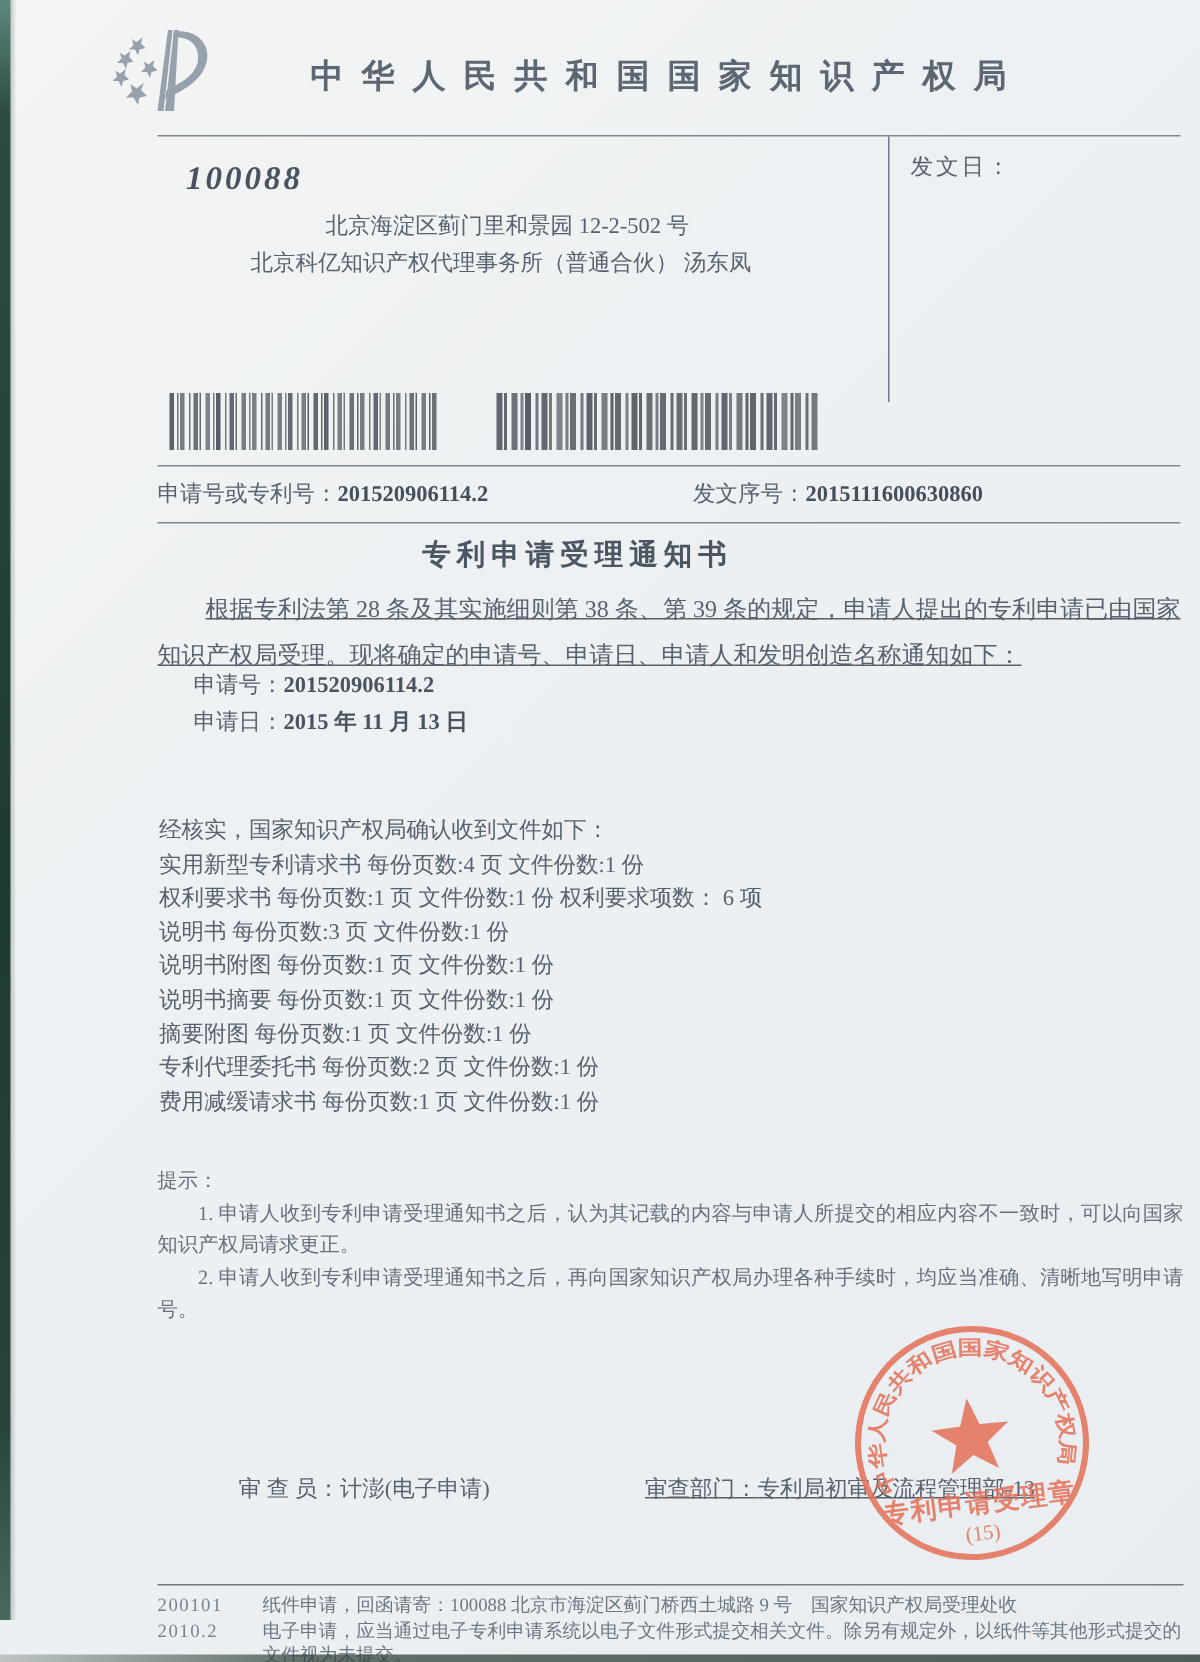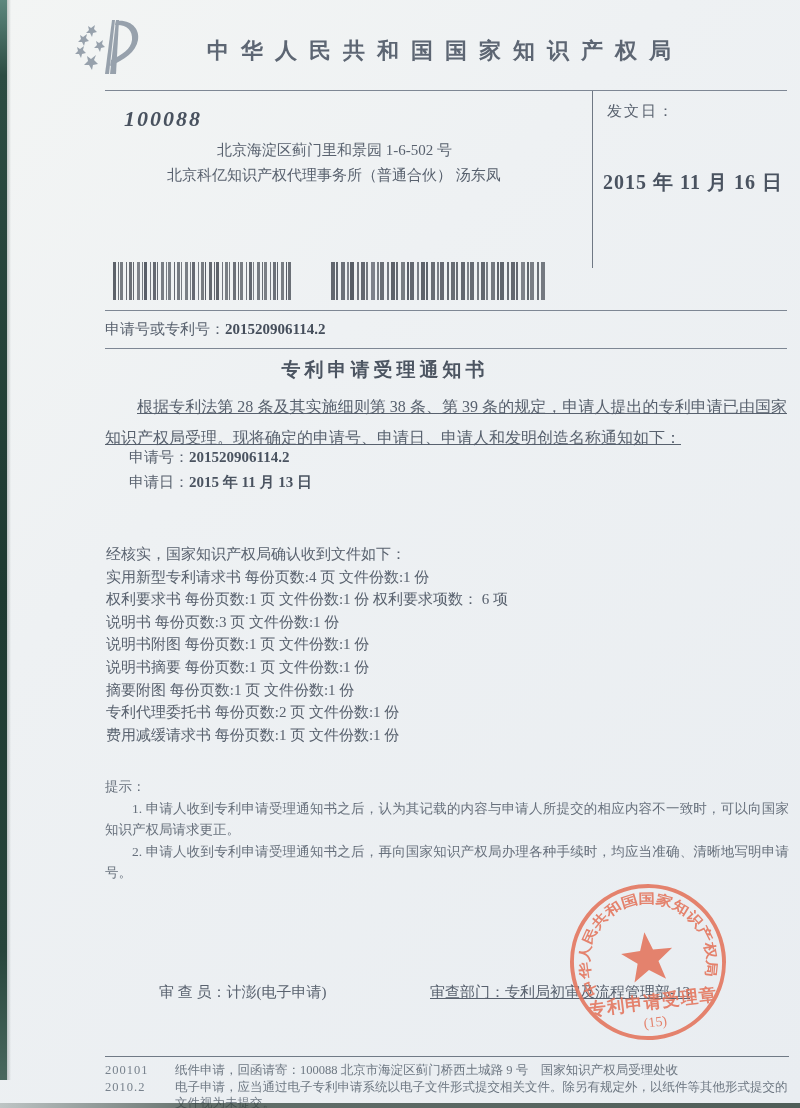--- a/index.html
+++ b/index.html
@@ -90,26 +90,25 @@
       <polygon points="22,13 25,16 21,17 20,21 18,17 14,17 17,14 16,10 19,12 23,9"></polygon>
       <polygon points="11,34 14,37 10,38 9,42 7,38 3,38 6,35 5,31 8,33 12,30"></polygon>
       <polygon points="22,44 26,48 21,49 20,54 17,49 12,49 16,45 15,40 19,43 24,39"></polygon>
       <polygon points="30,28 33,31 29,32 28,36 26,32 22,32 25,29 24,25 27,27 31,24"></polygon>
     </g>
   </svg>
   <div class="agency">中华人民共和国国家知识产权局</div>
   <div class="rule" style="left:105px; top:90px; width:682px;"></div>
 
   <div class="postcode">100088</div>
-  <div class="addr1">北京海淀区蓟门里和景园 1-6-502 号</div>
+  <div class="addr1">北京海淀区蓟门里和景园 12-2-502 号</div>
   <div class="addr2">北京科亿知识产权代理事务所（普通合伙） 汤东凤</div>
 
   <div class="datebox">
     <div class="lbl">发文日：</div>
-    <div class="val">2015 年 11 月 16 日</div>
   </div>
 
   <div class="barcode bc-left" id="bc1">
       <div style="position: absolute; top: 0px; height: 100%; background: rgb(78, 83, 92); left: 1px; width: 3px; opacity: 0.91;"></div>
       <div style="position: absolute; top: 0px; height: 100%; background: rgb(78, 83, 92); left: 6px; width: 1px; opacity: 0.8;"></div>
       <div style="position: absolute; top: 0px; height: 100%; background: rgb(78, 83, 92); left: 8px; width: 3px; opacity: 0.74;"></div>
       <div style="position: absolute; top: 0px; height: 100%; background: rgb(78, 83, 92); left: 14px; width: 1px; opacity: 0.83;"></div>
       <div style="position: absolute; top: 0px; height: 100%; background: rgb(78, 83, 92); left: 17px; width: 3px; opacity: 0.82;"></div>
       <div style="position: absolute; top: 0px; height: 100%; background: rgb(78, 83, 92); left: 21px; width: 1px; opacity: 0.86;"></div>
       <div style="position: absolute; top: 0px; height: 100%; background: rgb(78, 83, 92); left: 25px; width: 3px; opacity: 0.7;"></div>
@@ -195,20 +194,23 @@
       <div style="position: absolute; top: 0px; height: 100%; background: rgb(78, 83, 92); left: 197px; width: 2px; opacity: 0.89;"></div>
       <div style="position: absolute; top: 0px; height: 100%; background: rgb(78, 83, 92); left: 200px; width: 4px; opacity: 0.73;"></div>
       <div style="position: absolute; top: 0px; height: 100%; background: rgb(78, 83, 92); left: 207px; width: 2px; opacity: 0.82;"></div>
       <div style="position: absolute; top: 0px; height: 100%; background: rgb(78, 83, 92); left: 211px; width: 4px; opacity: 0.76;"></div>
     </div>
 
   <div class="rule" style="left:105px; top:310px; width:682px;"></div>
 
   <div class="refrow">
     <span>申请号或专利号：</span><span class="num">201520906114.2</span>
+    <span class="ref2">
+      <span>发文序号：</span><span class="num">2015111600630860</span>
+    </span>
   </div>
 
   <div class="rule" style="left:105px; top:348px; width:682px;"></div>
 
   <div class="title">专利申请受理通知书</div>
   <div class="intro">根据专利法第 28 条及其实施细则第 38 条、第 39 条的规定，申请人提出的专利申请已由国家知识产权局受理。现将确定的申请号、申请日、申请人和发明创造名称通知如下：</div>
 
   <div class="fields">
     <div><span>申请号：</span><span class="num">201520906114.2</span></div>
     <div><span>申请日：</span><span class="num">2015 年 11 月 13 日</span></div>

